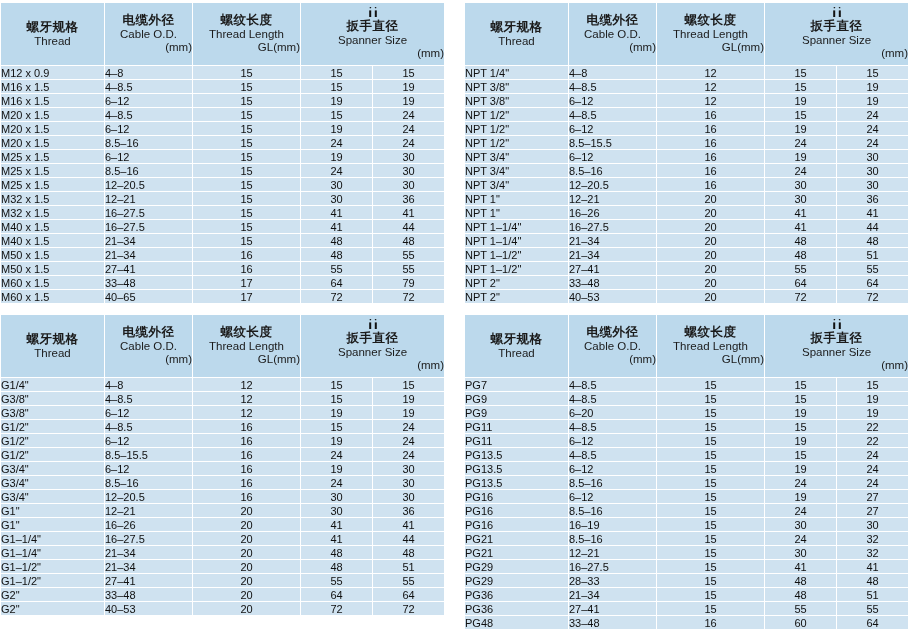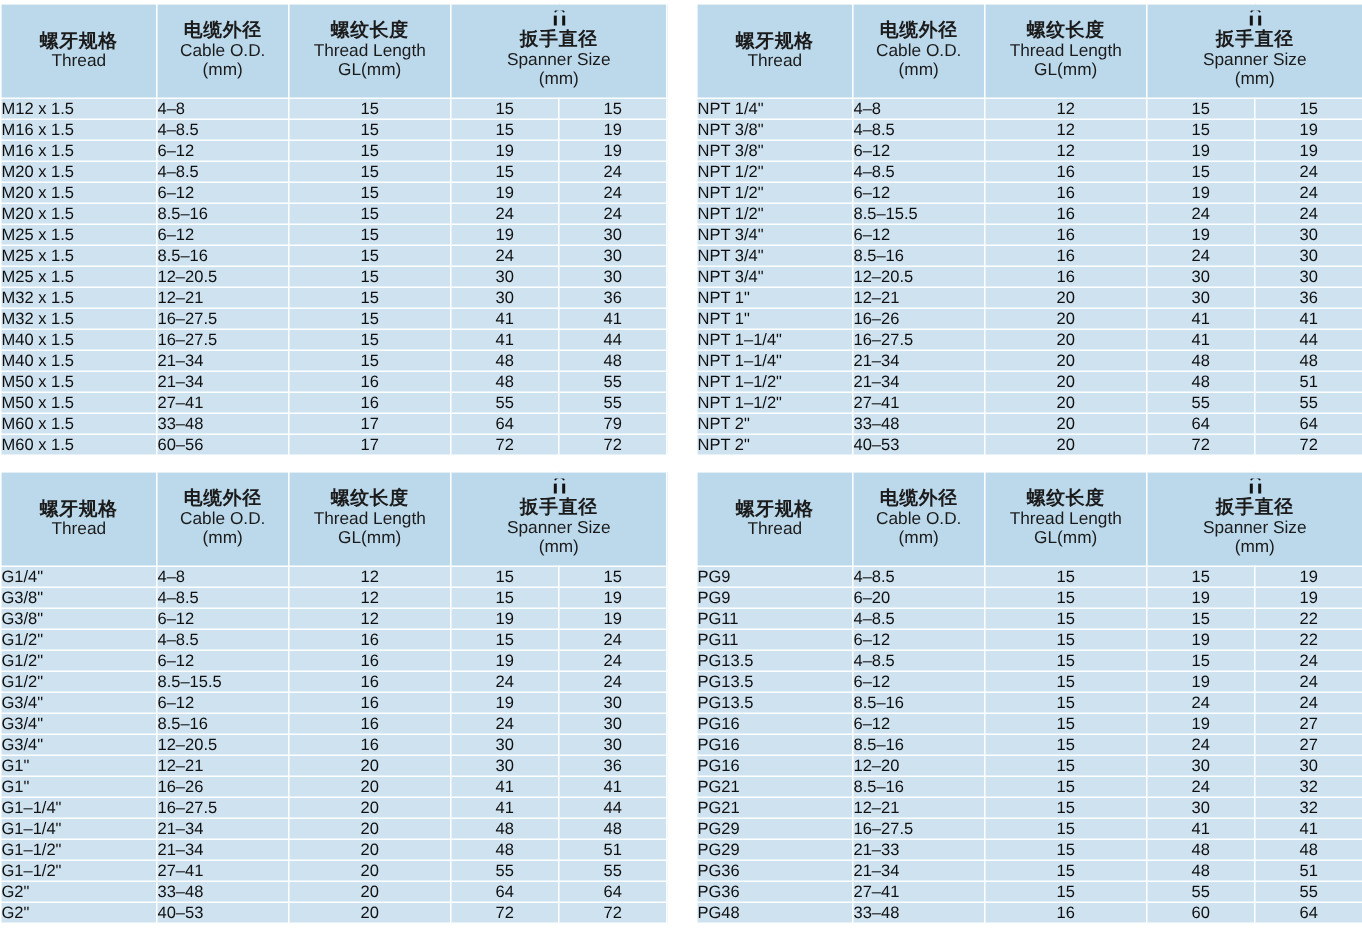--- a/index.html
+++ b/index.html
@@ -57,20 +57,21 @@
   }
   .hdr th .en {
     font-size: 11.5px;
     font-weight: normal;
     display: block;
   }
   .hdr th .en2 {
     font-size: 11.5px;
     font-weight: normal;
     display: block;
+    text-align: right;
   }
   .wrench-icon {
     display: block;
     margin: 0 auto 1px auto;
     width: 14px;
     height: 11px;
   }
   
   tbody td {
     height: 13px;
@@ -129,21 +130,21 @@
               <rect x="8.8" y="3.4" width="2" height="6.6" fill="#111"></rect>
             </svg>
             <span class="cn">扳手直径</span>
             <span class="en">Spanner Size</span>
             <span class="en2">(mm)</span>
           </th>
         </tr>
       </thead>
       <tbody>
           <tr>
-            <td class="c-thread">M12 x 1.5</td>
+            <td class="c-thread">M12 x 0.9</td>
             <td class="c-od">4–8</td>
             <td class="c-len">15</td>
             <td class="c-sp1">15</td>
             <td class="c-sp2">15</td>
           </tr>
           <tr>
             <td class="c-thread">M16 x 1.5</td>
             <td class="c-od">4–8.5</td>
             <td class="c-len">15</td>
             <td class="c-sp1">15</td>
@@ -242,21 +243,21 @@
           </tr>
           <tr>
             <td class="c-thread">M60 x 1.5</td>
             <td class="c-od">33–48</td>
             <td class="c-len">17</td>
             <td class="c-sp1">64</td>
             <td class="c-sp2">79</td>
           </tr>
           <tr>
             <td class="c-thread">M60 x 1.5</td>
-            <td class="c-od">60–56</td>
+            <td class="c-od">40–65</td>
             <td class="c-len">17</td>
             <td class="c-sp1">72</td>
             <td class="c-sp2">72</td>
           </tr>
         </tbody>
     </table>
   </div>
 
   <div class="quad q-tr">
     <table class="spec">
@@ -612,20 +613,27 @@
               <rect x="8.8" y="3.4" width="2" height="6.6" fill="#111"></rect>
             </svg>
             <span class="cn">扳手直径</span>
             <span class="en">Spanner Size</span>
             <span class="en2">(mm)</span>
           </th>
         </tr>
       </thead>
       <tbody>
           <tr>
+            <td class="c-thread">PG7</td>
+            <td class="c-od">4–8.5</td>
+            <td class="c-len">15</td>
+            <td class="c-sp1">15</td>
+            <td class="c-sp2">15</td>
+          </tr>
+          <tr>
             <td class="c-thread">PG9</td>
             <td class="c-od">4–8.5</td>
             <td class="c-len">15</td>
             <td class="c-sp1">15</td>
             <td class="c-sp2">19</td>
           </tr>
           <tr>
             <td class="c-thread">PG9</td>
             <td class="c-od">6–20</td>
             <td class="c-len">15</td>
@@ -676,21 +684,21 @@
           </tr>
           <tr>
             <td class="c-thread">PG16</td>
             <td class="c-od">8.5–16</td>
             <td class="c-len">15</td>
             <td class="c-sp1">24</td>
             <td class="c-sp2">27</td>
           </tr>
           <tr>
             <td class="c-thread">PG16</td>
-            <td class="c-od">12–20</td>
+            <td class="c-od">16–19</td>
             <td class="c-len">15</td>
             <td class="c-sp1">30</td>
             <td class="c-sp2">30</td>
           </tr>
           <tr>
             <td class="c-thread">PG21</td>
             <td class="c-od">8.5–16</td>
             <td class="c-len">15</td>
             <td class="c-sp1">24</td>
             <td class="c-sp2">32</td>
@@ -704,21 +712,21 @@
           </tr>
           <tr>
             <td class="c-thread">PG29</td>
             <td class="c-od">16–27.5</td>
             <td class="c-len">15</td>
             <td class="c-sp1">41</td>
             <td class="c-sp2">41</td>
           </tr>
           <tr>
             <td class="c-thread">PG29</td>
-            <td class="c-od">21–33</td>
+            <td class="c-od">28–33</td>
             <td class="c-len">15</td>
             <td class="c-sp1">48</td>
             <td class="c-sp2">48</td>
           </tr>
           <tr>
             <td class="c-thread">PG36</td>
             <td class="c-od">21–34</td>
             <td class="c-len">15</td>
             <td class="c-sp1">48</td>
             <td class="c-sp2">51</td>

